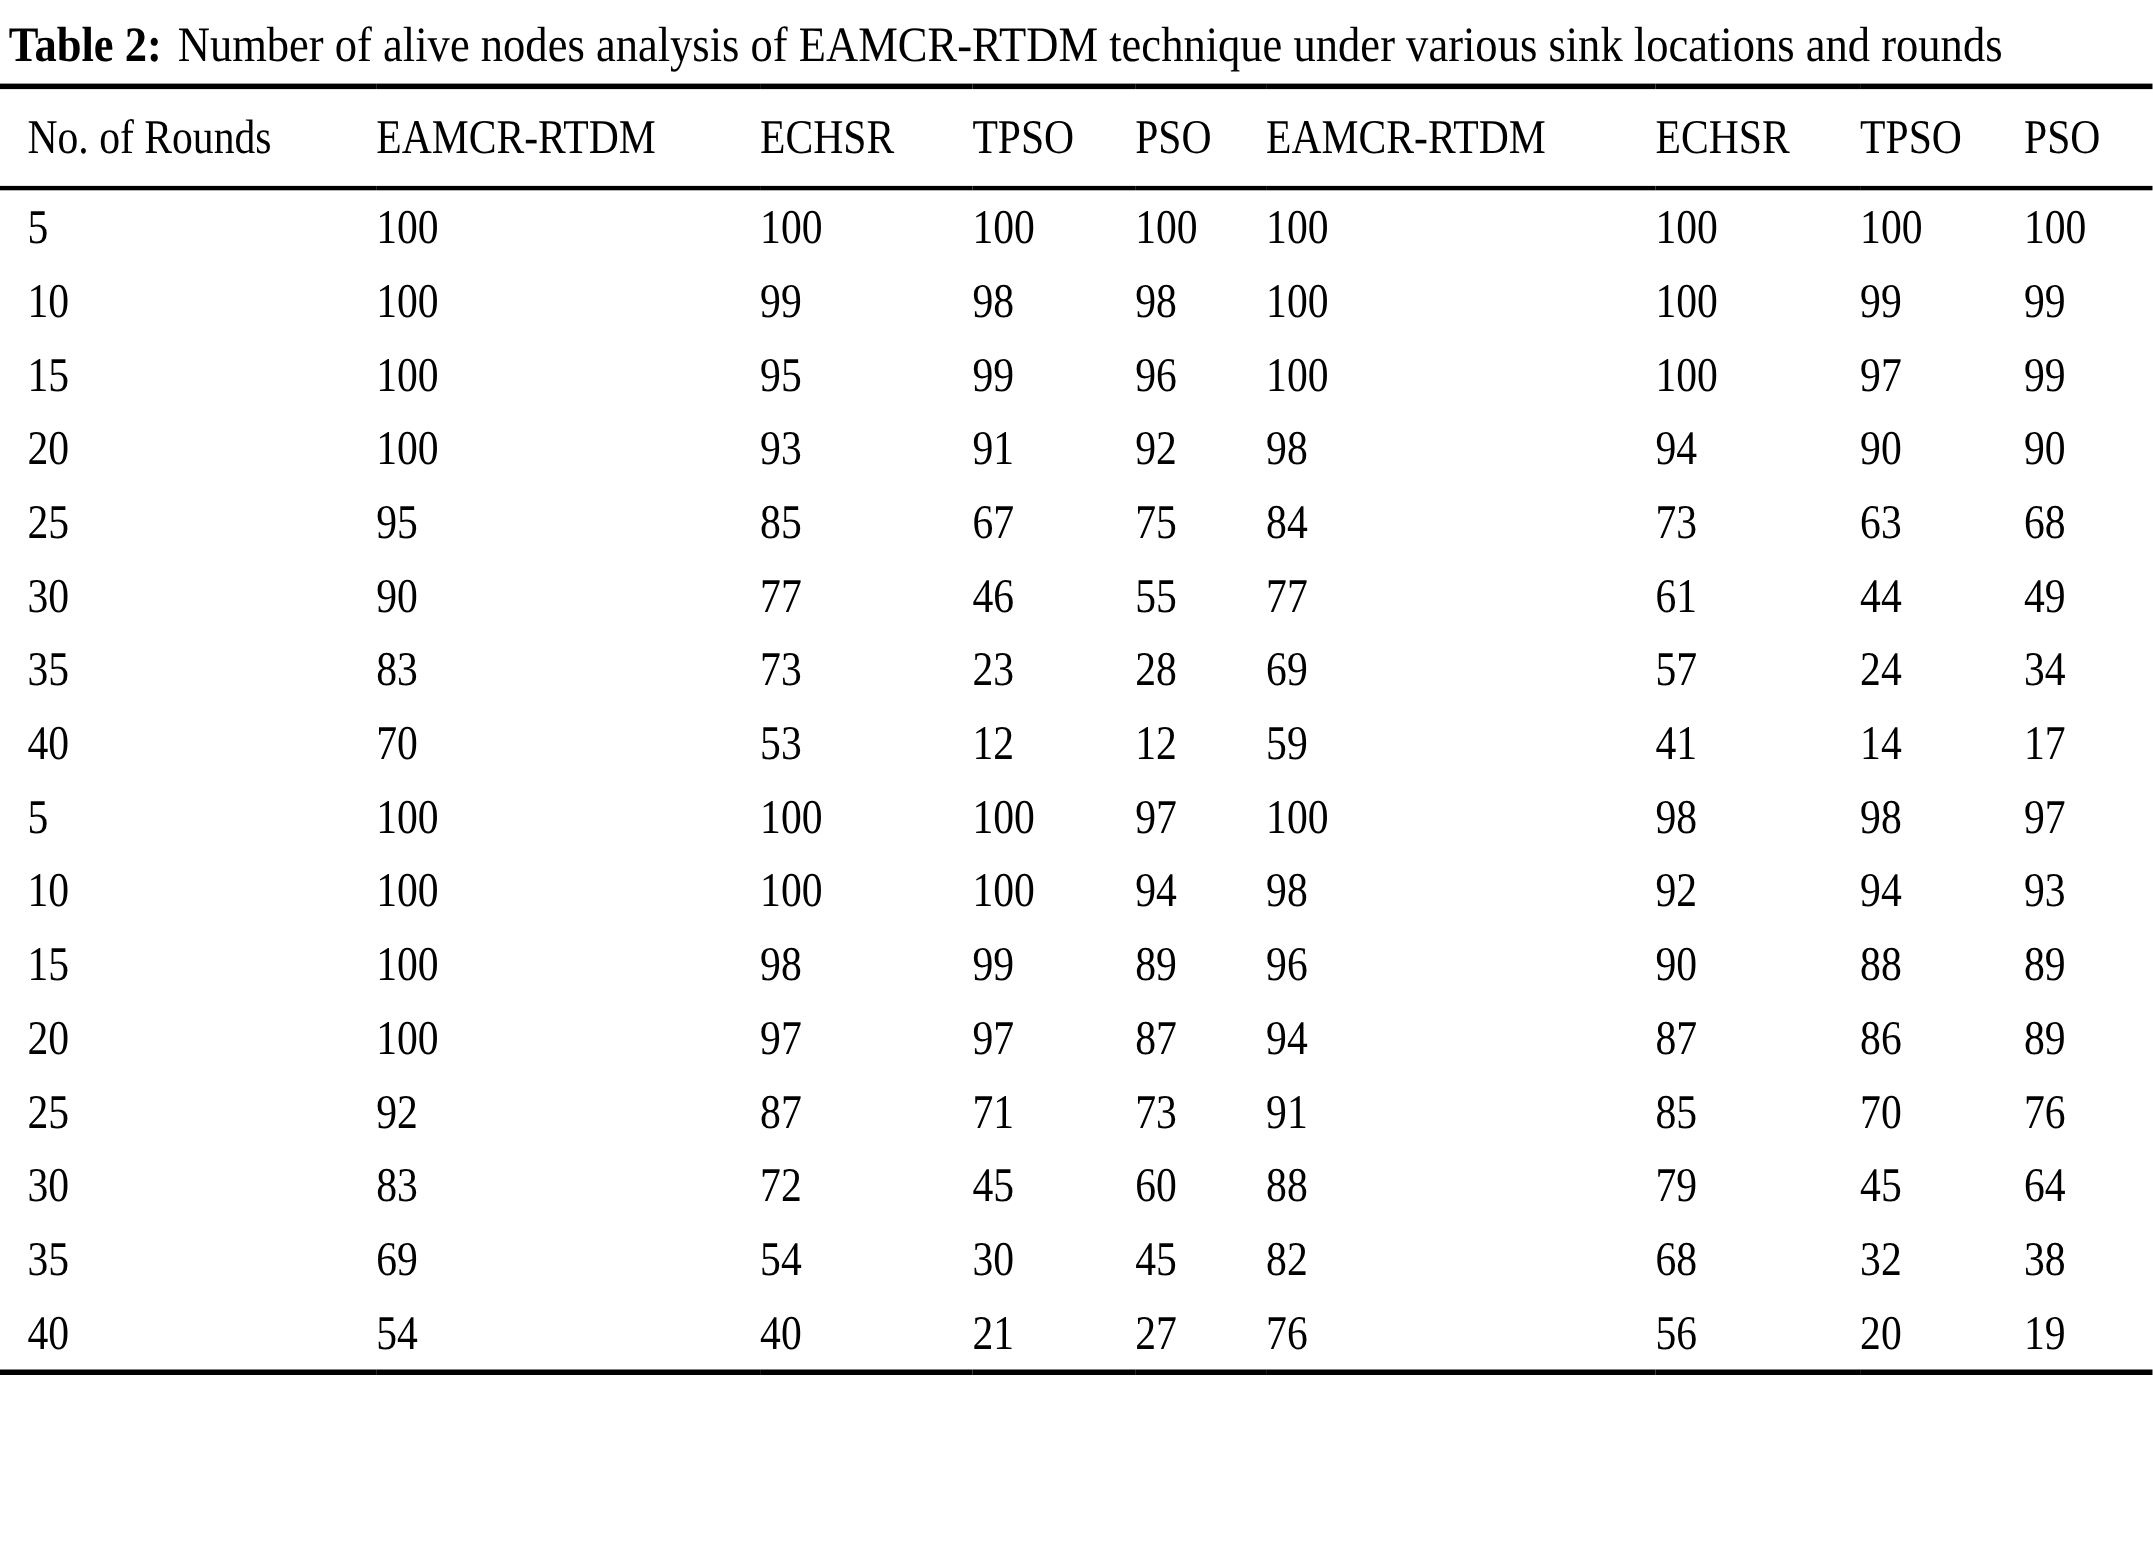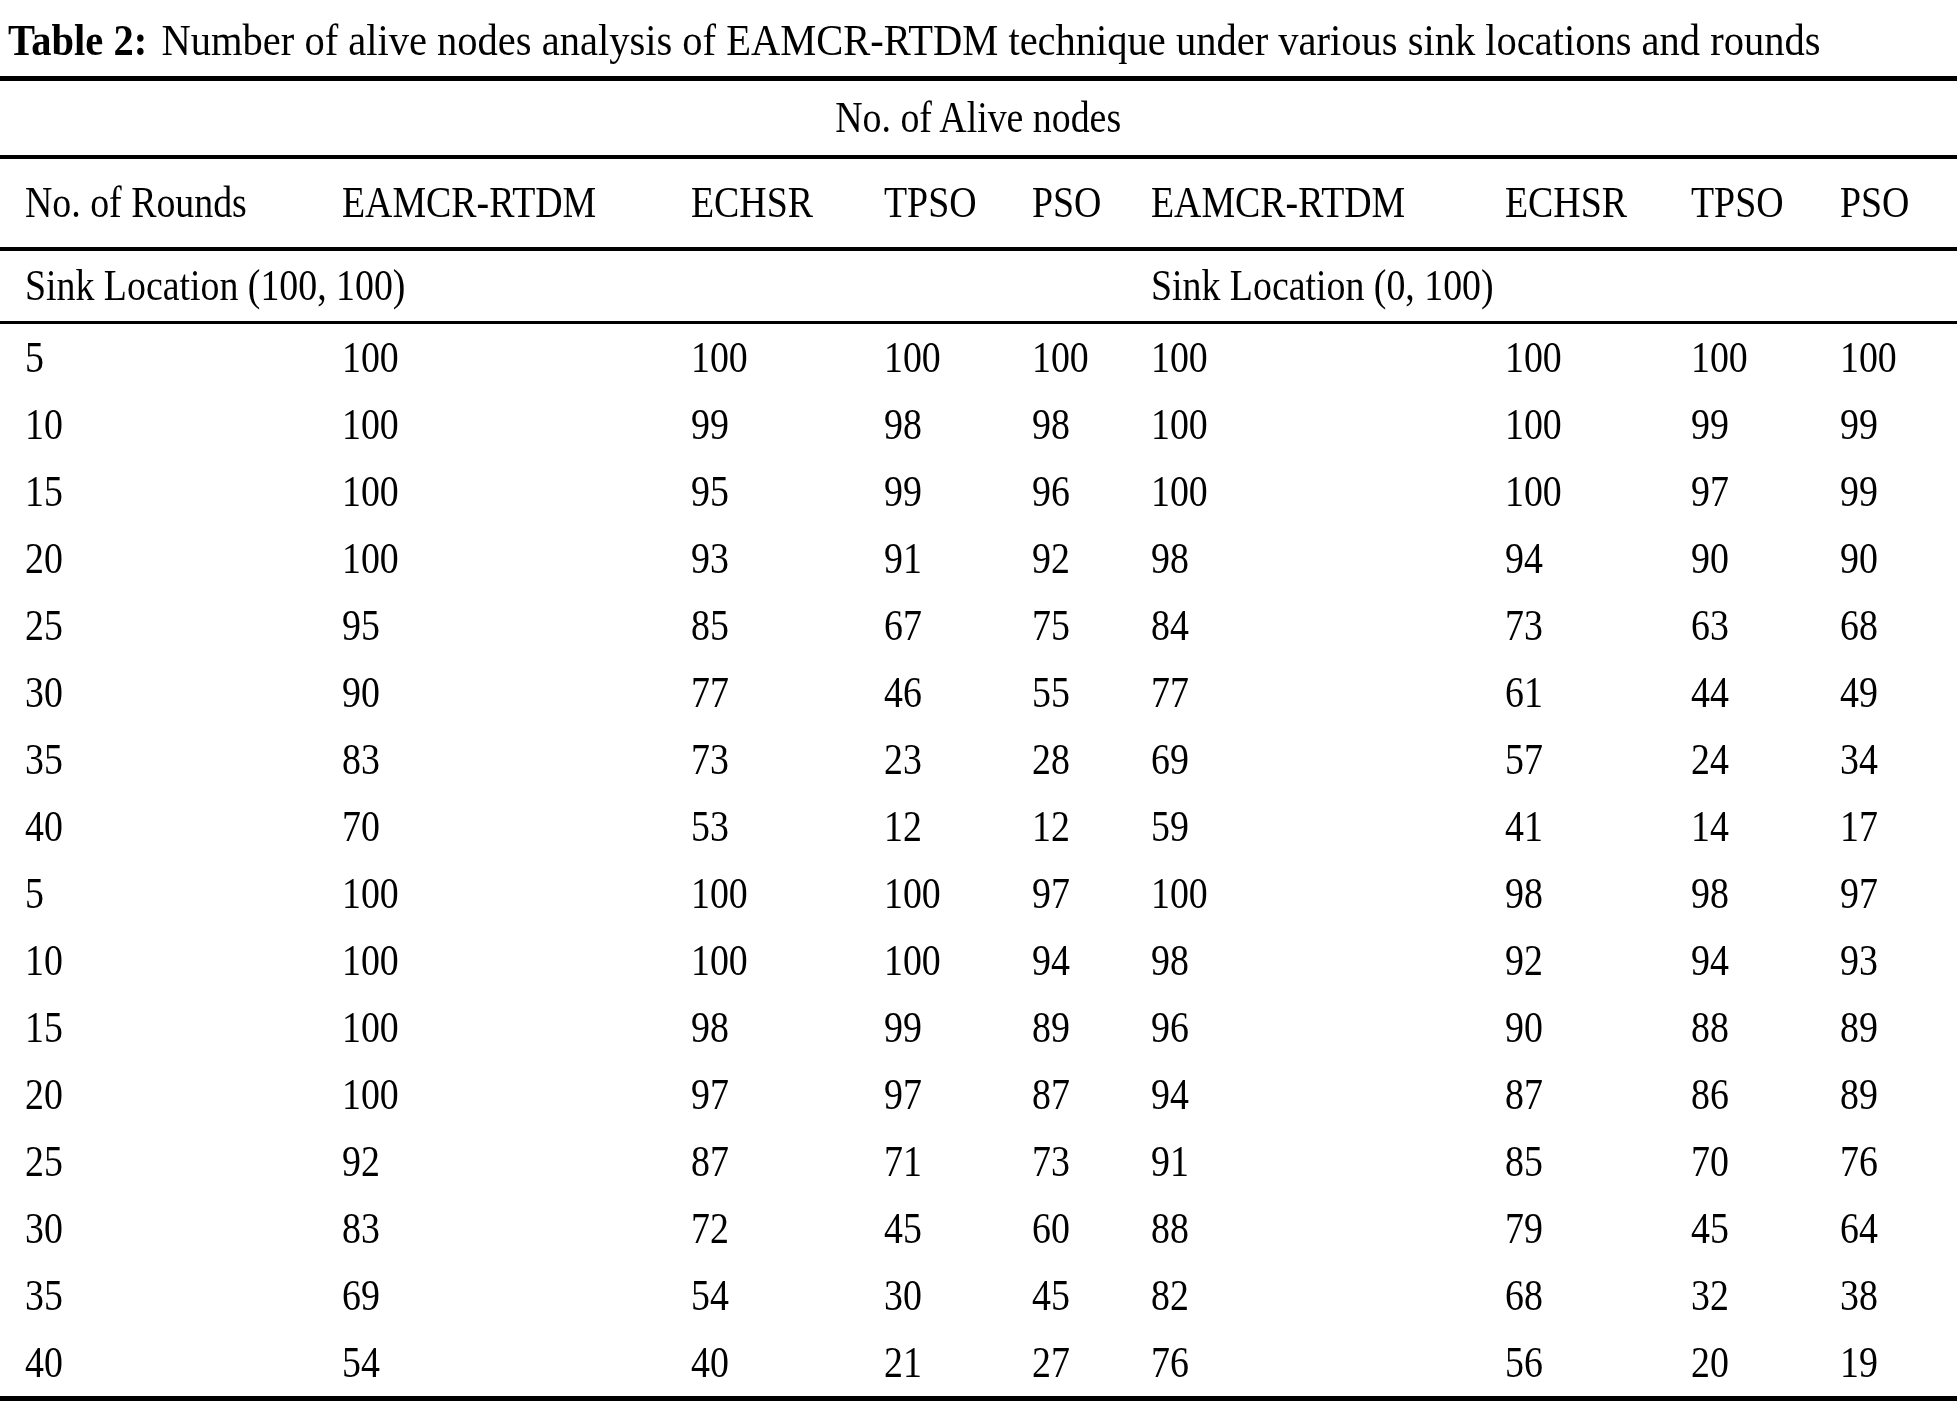--- a/index.html
+++ b/index.html
@@ -85,46 +85,33 @@
     <col style="width:17.8%">
     <col style="width:9.85%">
     <col style="width:7.6%">
     <col style="width:6.05%">
     <col style="width:18.1%">
     <col style="width:9.5%">
     <col style="width:7.6%">
     <col style="width:6.0%">
   </colgroup>
   <thead>
-    <tr class="span-row">
-      <th colspan="9">
-        <span class="ct">No. of Alive nodes</span>
-      </th>
-    </tr>
     <tr class="header-row">
         <th class="c1"><span class="ct">No. of Rounds</span></th>
         <th><span class="ct">EAMCR-RTDM</span></th>
         <th><span class="ct">ECHSR</span></th>
         <th><span class="ct">TPSO</span></th>
         <th><span class="ct">PSO</span></th>
         <th><span class="ct">EAMCR-RTDM</span></th>
         <th><span class="ct">ECHSR</span></th>
         <th><span class="ct">TPSO</span></th>
         <th><span class="ct">PSO</span></th>
       </tr>
   </thead>
   <tbody>
-    <tr class="section-row">
-      <td colspan="5" class="c1">
-        <span class="ct">Sink Location (100, 100)</span>
-      </td>
-      <td colspan="4">
-        <span class="ct">Sink Location (0, 100)</span>
-      </td>
-    </tr>
   <tr class="data-row">
         <td class="c1"><span class="ct">5</span></td>
         <td><span class="ct">100</span></td>
         <td><span class="ct">100</span></td>
         <td><span class="ct">100</span></td>
         <td><span class="ct">100</span></td>
         <td><span class="ct">100</span></td>
         <td><span class="ct">100</span></td>
         <td><span class="ct">100</span></td>
         <td><span class="ct">100</span></td>

